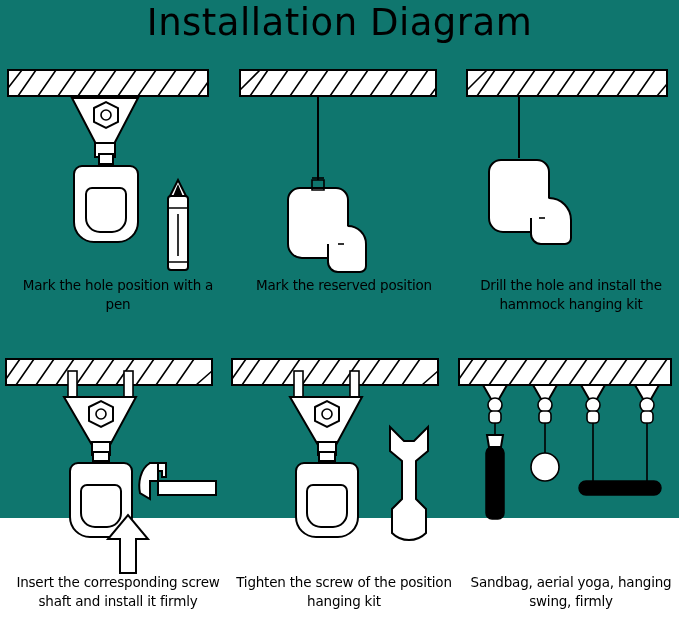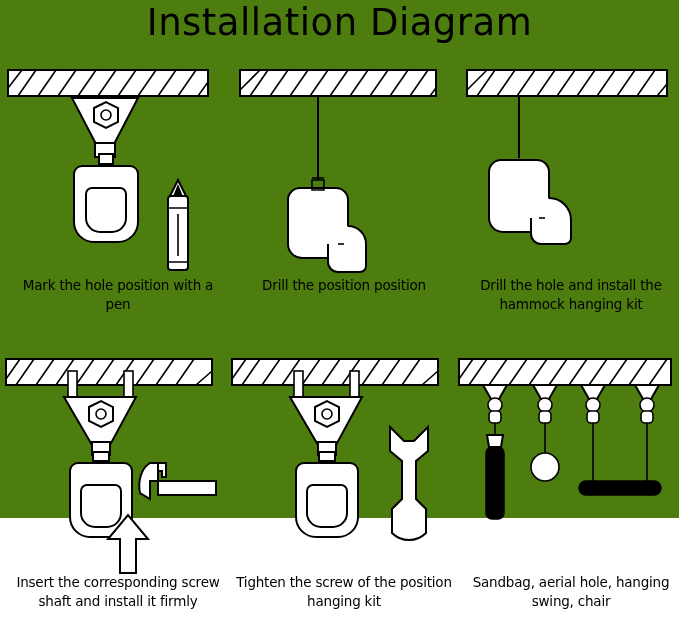--- a/index.html
+++ b/index.html
@@ -1,21 +1,21 @@
 <!DOCTYPE html>
 <html><head>
 <meta charset="utf-8">
 <style>
   html,body{margin:0;padding:0;}
   body{
     width:679px;height:643px;background:#ffffff;
     font-family:"DejaVu Sans", sans-serif;
     overflow:hidden;
   }
-  #page{position:relative;width:679px;height:518px;background:#4d7c0f;}
+  #page{position:relative;width:679px;height:518px;background:#0f766e;}
 
   .title{
     position:absolute;top:0;left:0;width:679px;height:46px;
     text-align:center;font-size:37px;line-height:46px;
     font-family:"DejaVu Sans", sans-serif;font-weight:400;color:#000;
     letter-spacing:0.5px;
   }
 
   .grid{
     position:absolute;top:48px;left:0;width:679px;height:595px;
@@ -102,21 +102,21 @@
             <path class="ln1" d="M86 130 h12"></path>
           </g>
           <g>
             <path class="fillw" d="M74 140 h36 a12 12 0 0 1 12 12 v44 a14 14 0 0 1 -14 14 h-32 a14 14 0 0 1 -14 -14 v-44 a12 12 0 0 1 12 -12 z"></path>
             <path class="fillw" d="M122 178 a18 18 0 0 1 18 18 v22 a6 6 0 0 1 -6 6 h-22 a10 10 0 0 1 -10 -10 v-18"></path>
             <path class="ln1" d="M118 196 h-6"></path>
             <path class="ln1" d="M86 132 h12 v10 h-12 z"></path>
           </g>
         </svg>
       </div>
-      <div class="caption">Drill the position position</div>
+      <div class="caption">Mark the reserved position</div>
     </div>
 
     <div class="cell c3">
       <div class="art">
         <svg viewBox="0 0 226 232" width="226" height="232">
           <g>
             <rect x="6" y="14" width="206" height="26" class="fillw"></rect>
             <path class="ln1" d="M16 40 L34 14 M36 40 L54 14 M56 40 L74 14 M76 40 L94 14 M96 40 L114 14 M116 40 L134 14 M136 40 L154 14 M156 40 L174 14 M176 40 L194 14 M196 40 L212 26 M6 34 L20 14"></path>
           </g>
           <g>
@@ -233,17 +233,17 @@
           <g>
             <path class="ln1" d="M92 78 v30"></path>
             <circle cx="92" cy="122" r="14" class="fillw1"></circle>
           </g>
           <g>
             <path class="ln1" d="M140 78 v58 M194 78 v58"></path>
             <rect x="126" y="136" width="82" height="14" rx="7" class="fillk"></rect>
           </g>
         </svg>
       </div>
-      <div class="caption">Sandbag, aerial hole, hanging swing, chair</div>
+      <div class="caption">Sandbag, aerial yoga, hanging swing, firmly</div>
     </div>
 
   </div>
 </div>
 
 </body></html>

